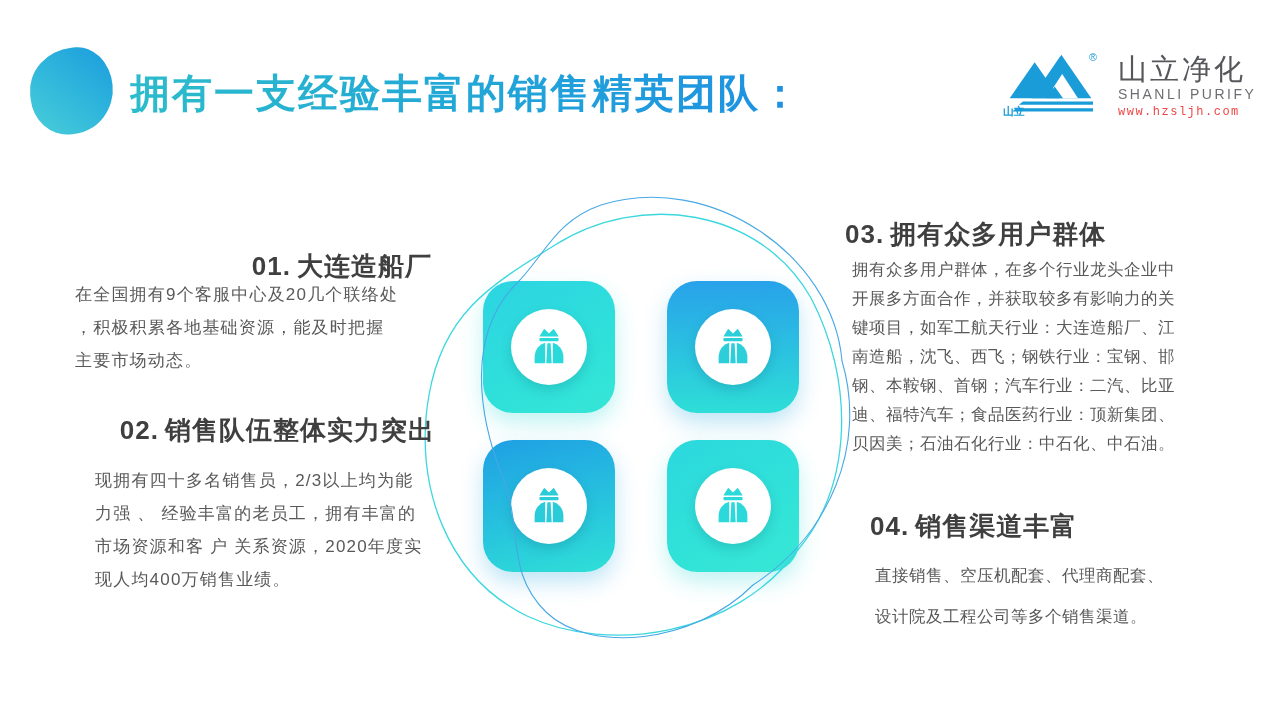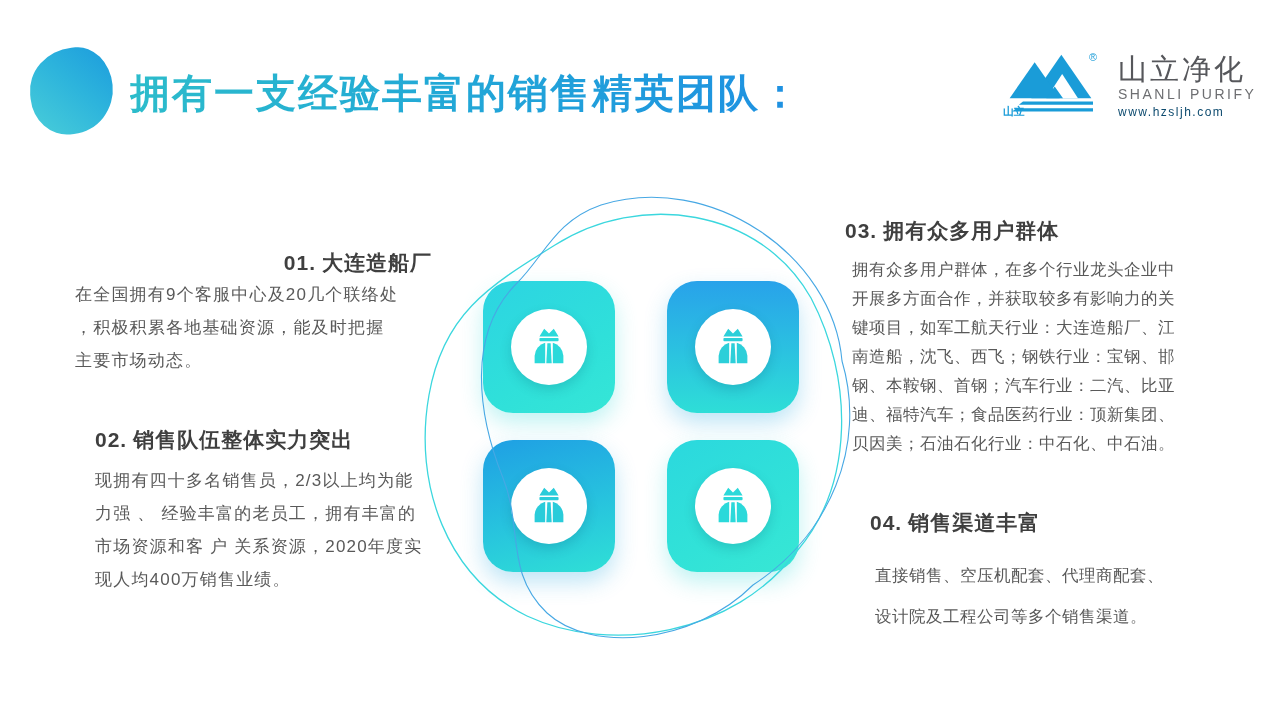--- a/index.html
+++ b/index.html
@@ -22,34 +22,34 @@
     -webkit-background-clip:text;background-clip:text;
     color:transparent;-webkit-text-fill-color:transparent;
     white-space:nowrap;
   }
   
   .logo{position:absolute;left:1003px;top:42px;display:flex;align-items:flex-start;}
   .logo-mark{width:100px;height:84px;flex:0 0 auto;}
   .logo-text{margin-left:15px;padding-top:12px;}
   .logo-cn{font-size:29px;color:#56575b;letter-spacing:3px;font-weight:500;line-height:1.05;}
   .logo-en{font-size:14px;color:#6d6e71;letter-spacing:2.5px;margin-top:2px;}
-  .logo-web{font-size:12px;color:#0c4a6e;letter-spacing:1.5px;margin-top:3px;}
+  .logo-web{font-size:12px;color:#ef4444;letter-spacing:1.5px;margin-top:3px;font-family:Liberation Mono, monospace;}
   
   .sec-heading{
-    position:absolute;font-size:21px;font-weight:bold;color:#3f3f3f;
+    position:absolute;font-size:26px;font-weight:bold;color:#3f3f3f;
     letter-spacing:1px;white-space:nowrap;z-index:3;
   }
   .sec-heading .num{margin-right:6px;}
   .sec-body{
     position:absolute;font-size:17px;color:#595959;line-height:33px;
     letter-spacing:1.2px;white-space:pre-line;z-index:3;
   }
   .h01{left:75px;top:249px;width:357px;text-align:right;}
   .b01{left:75px;top:278px;width:372px;}
-  .h02{left:95px;top:426px;width:340px;}
+  .h02{left:95px;top:413px;width:340px;text-align:right;}
   .b02{left:95px;top:464px;width:372px;}
   .h03{left:845px;top:217px;}
   .b03{left:852px;top:255px;width:392px;line-height:29px;font-size:16.5px;letter-spacing:0.5px;}
   .h04{left:870px;top:509px;}
   .b04{left:875px;top:555px;width:340px;line-height:41px;font-size:16.5px;letter-spacing:0.5px;font-family:Liberation Serif, serif;}
   
   .tile{
     position:absolute;width:132px;height:132px;border-radius:30px;z-index:1;
     display:flex;align-items:center;justify-content:center;
   }

